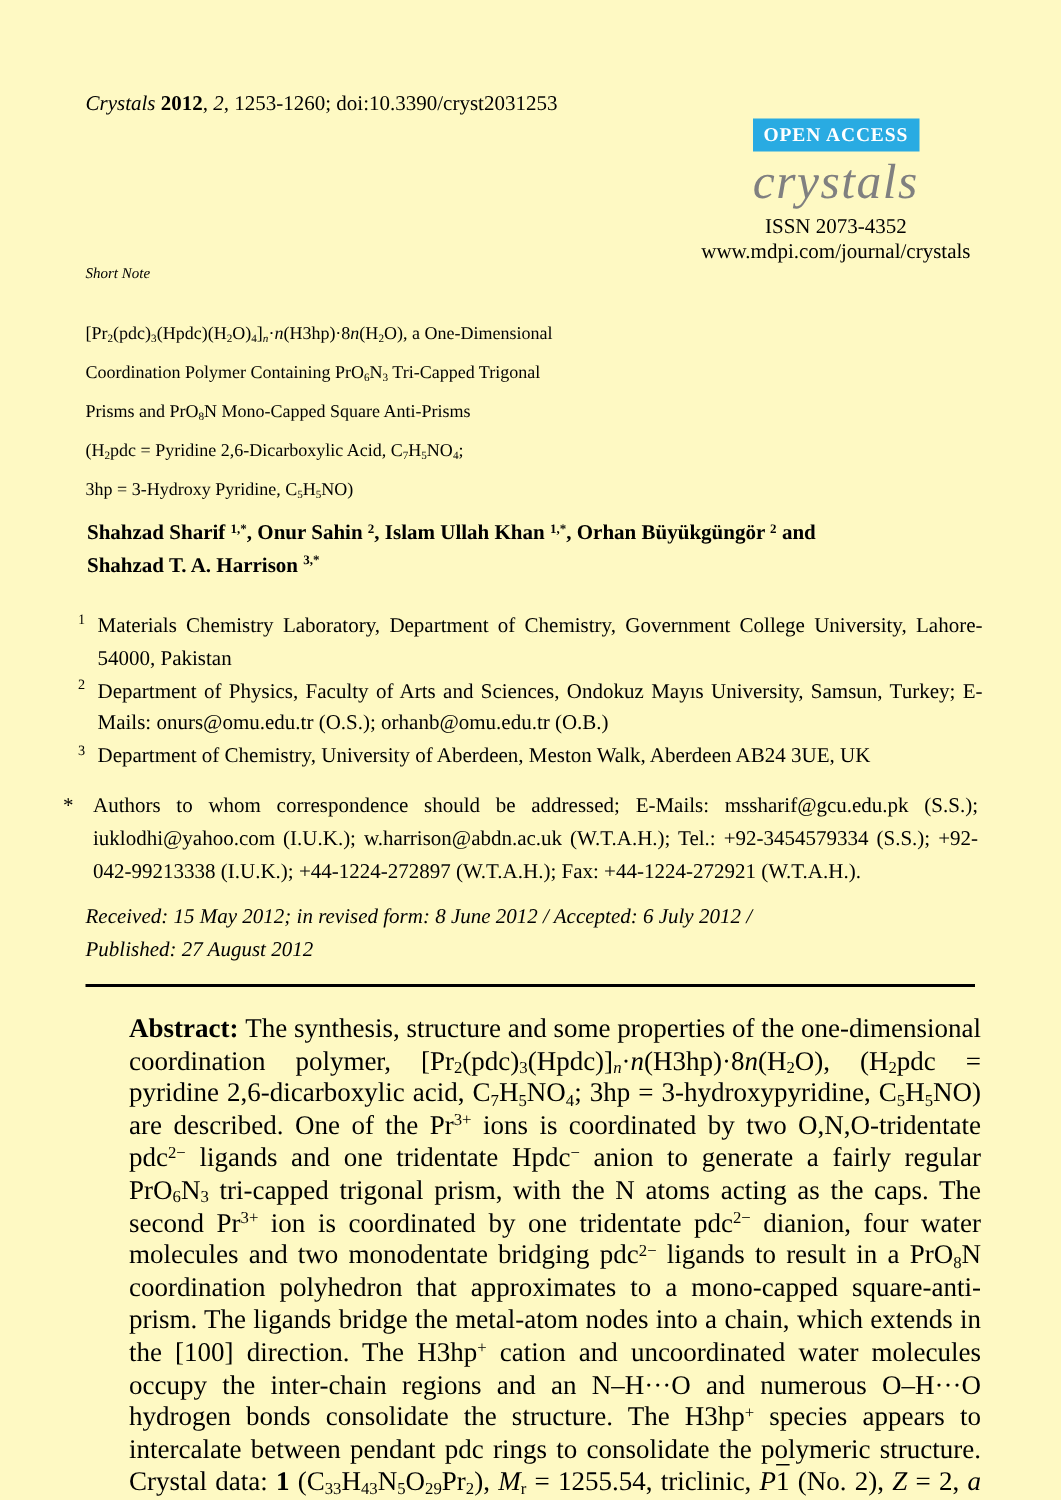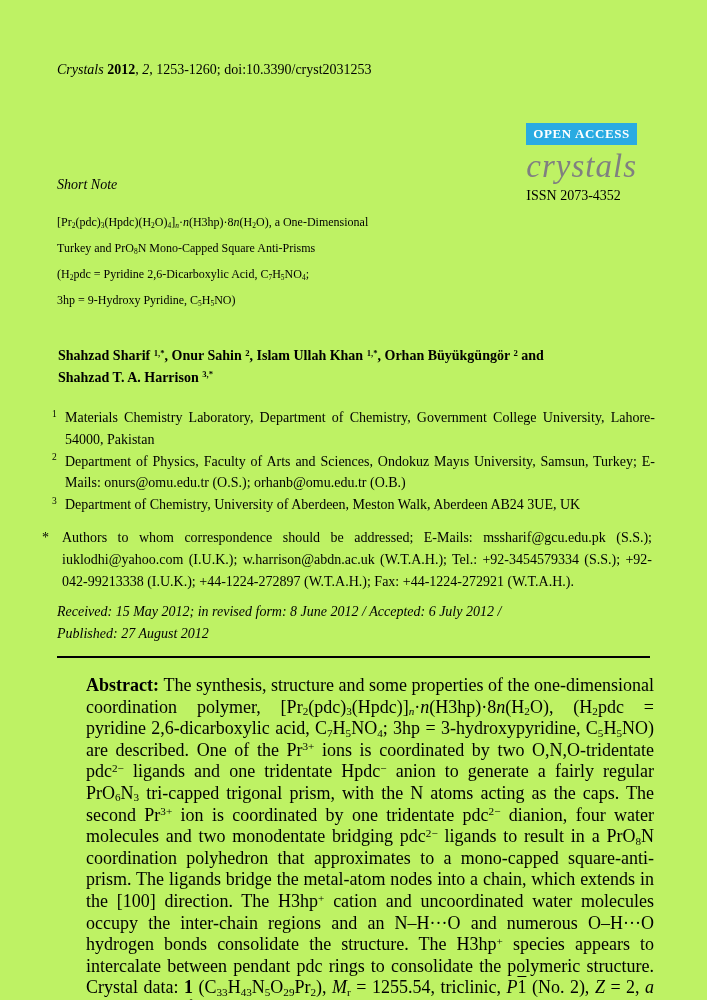--- a/index.html
+++ b/index.html
@@ -1,61 +1,60 @@
 <!DOCTYPE html>
 <html><head>
 <meta charset="utf-8">
 <style>
   html, body { margin: 0; padding: 0; background: #e8e8e8; }
   #page {
     position: relative;
     width: 707px;
     height: 1000px;
     margin: 0 auto;
-    background: #bef264;
+    background: #fef9c3;
     font-family: "Liberation Serif", "DejaVu Serif", serif;
     color: #000000;
     overflow: hidden;
   }
   
   .f-i   { font-style: italic; }
   .f-b   { font-weight: bold; }
   .f-sub { font-size: 0.62em; position: relative; top: 0.22em;  line-height: 0; }
   .f-sup { font-size: 0.62em; position: relative; top: -0.48em; line-height: 0; }
   .f-subi{ font-size: 0.62em; position: relative; top: 0.22em;  line-height: 0; font-style: italic; }
   .f-ov  { text-decoration: overline; }
 
   .journal-line {
     position: absolute; left: 57px; top: 61px;
     font-size: 14px; line-height: 17px; white-space: nowrap;
   }
   .right-head {
-    position: absolute; right: 70px; top: 79px;
-    text-align: left;
-    margin-top: 44px;
+    position: absolute; right: 60px; top: 79px;
+    text-align: center;
   }
   .oa-badge {
     display: inline-block;
     background: #29ABE2; color: #ffffff;
     font-weight: bold; font-size: 13px; line-height: 15px;
     letter-spacing: 0.6px;
     padding: 3px 7px 4px 7px;
   }
   .logo {
     margin-top: 3px;
     font-size: 33px; line-height: 36px;
     font-style: italic; font-weight: normal;
     color: #808080; letter-spacing: 1px;
   }
   .issn { font-size: 14px; font-weight: normal; line-height: 17px; margin-top: 3px; }
   .jurl { font-size: 14px; line-height: 17px; }
 
   .short-note {
     position: absolute; left: 57px; top: 177px;
-    font-size: 14px; font-style: italic; text-align: center;
+    font-size: 10px; font-style: italic; text-align: center;
   }
   .title {
     position: absolute; left: 57px; top: 209px; width: 640px;
     font-size: 12px; font-weight: normal; line-height: 26px;
   }
   .title > div { white-space: nowrap; }
 
   .authors {
     position: absolute; left: 58px; top: 345px; width: 640px;
     font-size: 14px; font-weight: bold; line-height: 21.5px;
@@ -98,29 +97,31 @@
 <body>
 
 <div id="page">
 
   <div class="journal-line"><span class="f-i">Crystals</span><span> </span><span class="f-b">2012</span><span>, </span><span class="f-i">2</span><span>, 1253-1260; doi:10.3390/cryst2031253</span></div>
 
   <div class="right-head">
     <span class="oa-badge" style="background: rgb(41, 171, 226); color: rgb(255, 255, 255);">OPEN ACCESS</span>
     <div class="logo" style="color: rgb(128, 128, 128);">crystals</div>
     <div class="issn">ISSN 2073-4352</div>
+    <div class="jurl">www.mdpi.com/journal/crystals</div>
   </div>
 
   <div class="short-note">Short Note</div>
 
   <h1 class="title" style="margin:0">
       <div><span>[Pr</span><span class="f-sub">2</span><span>(pdc)</span><span class="f-sub">3</span><span>(Hpdc)(H</span><span class="f-sub">2</span><span>O)</span><span class="f-sub">4</span><span>]</span><span class="f-subi">n</span><span>·</span><span class="f-i">n</span><span>(H3hp)·8</span><span class="f-i">n</span><span>(H</span><span class="f-sub">2</span><span>O), a One-Dimensional</span></div>
-      <div><span>Turkey and PrO</span><span class="f-sub">8</span><span>N Mono-Capped Square Anti-Prisms</span></div>
+      <div><span>Coordination Polymer Containing PrO</span><span class="f-sub">6</span><span>N</span><span class="f-sub">3</span><span> Tri-Capped Trigonal</span></div>
+      <div><span>Prisms and PrO</span><span class="f-sub">8</span><span>N Mono-Capped Square Anti-Prisms</span></div>
       <div><span>(H</span><span class="f-sub">2</span><span>pdc = Pyridine 2,6-Dicarboxylic Acid, C</span><span class="f-sub">7</span><span>H</span><span class="f-sub">5</span><span>NO</span><span class="f-sub">4</span><span>;</span></div>
-      <div><span>3hp = 9-Hydroxy Pyridine, C</span><span class="f-sub">5</span><span>H</span><span class="f-sub">5</span><span>NO)</span></div>
+      <div><span>3hp = 3-Hydroxy Pyridine, C</span><span class="f-sub">5</span><span>H</span><span class="f-sub">5</span><span>NO)</span></div>
     </h1>
 
   <div class="authors">
       <div><span>Shahzad Sharif </span><span class="f-sup">1,*</span><span>, Onur Sahin </span><span class="f-sup">2</span><span>, Islam Ullah Khan </span><span class="f-sup">1,*</span><span>, Orhan Büyükgüngör </span><span class="f-sup">2</span><span> and</span></div>
       <div><span>Shahzad T. A. Harrison </span><span class="f-sup">3,*</span></div>
     </div>
 
   <div class="affiliations">
     <div class="affil">
       <span class="affil-num">1</span>

